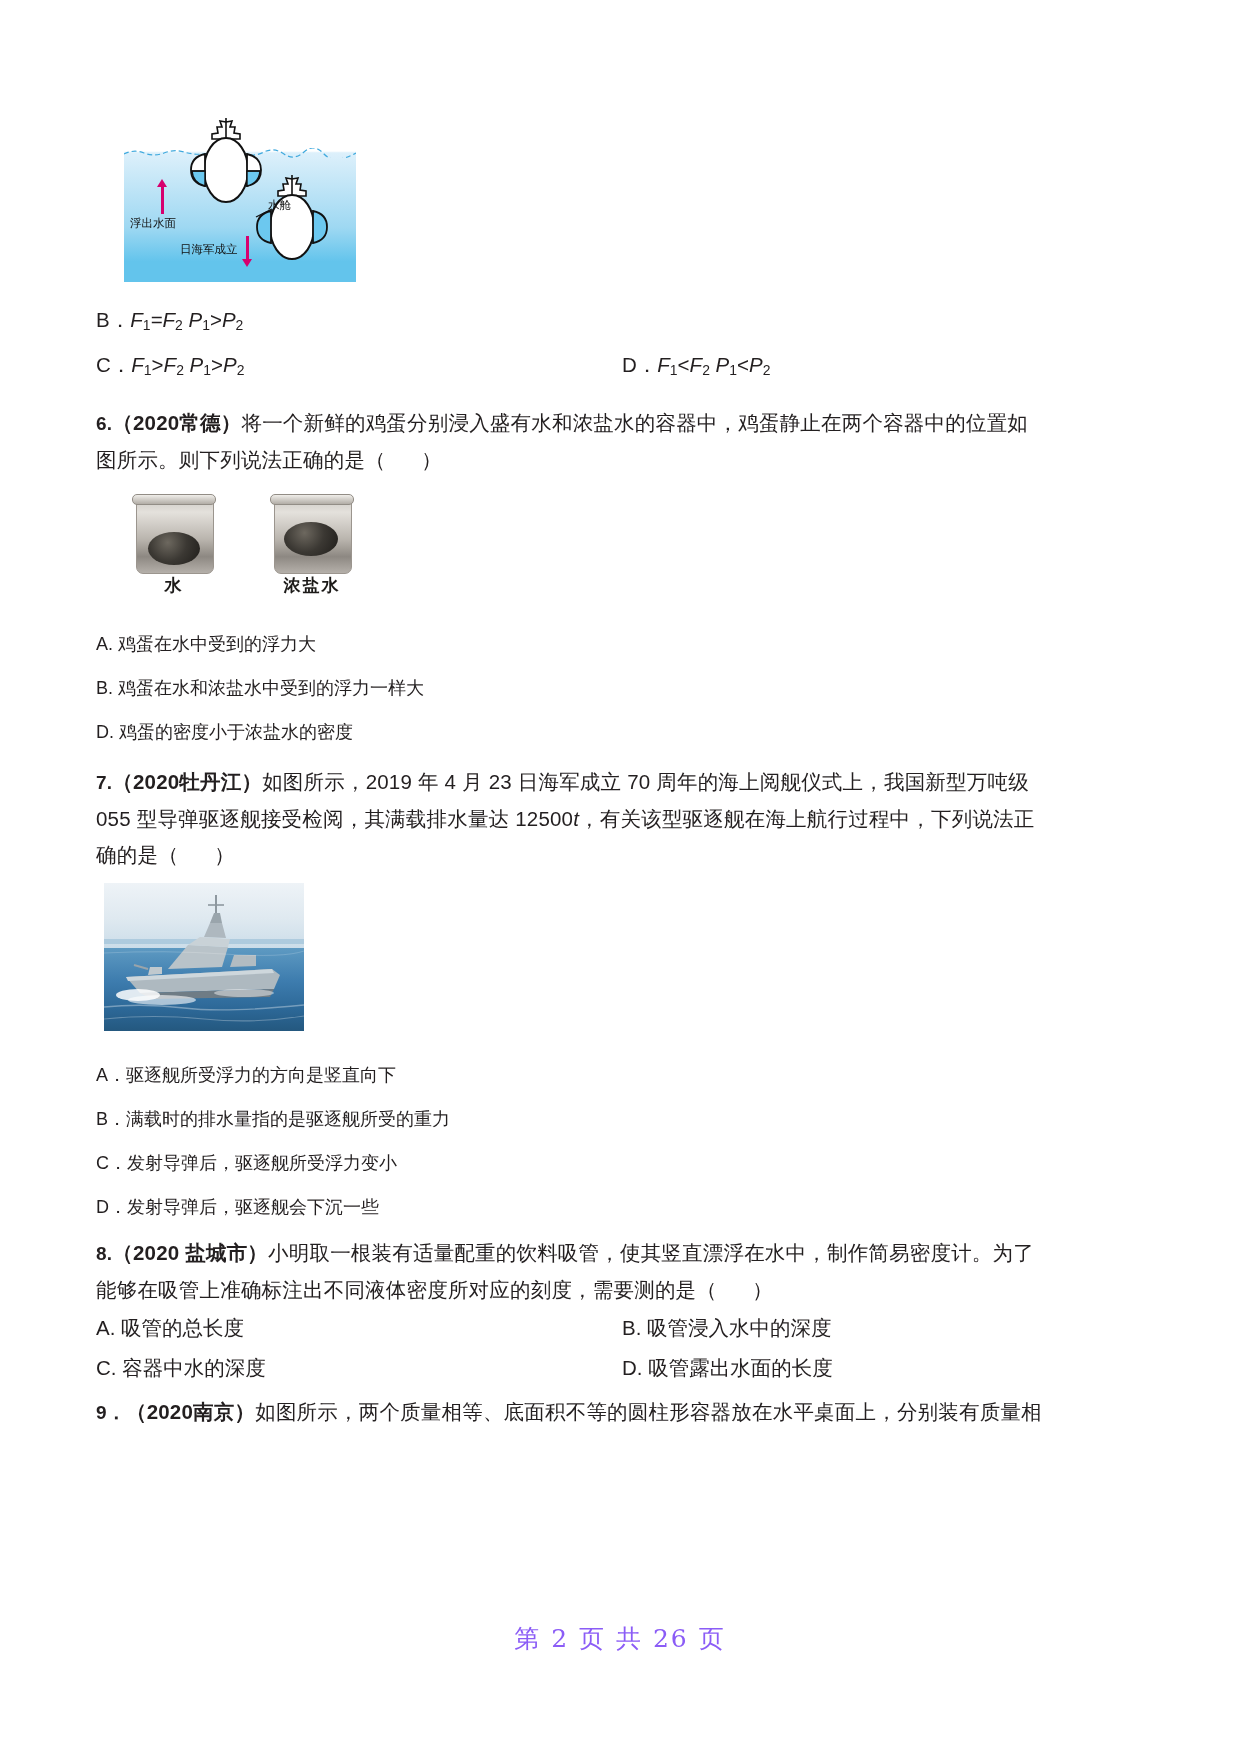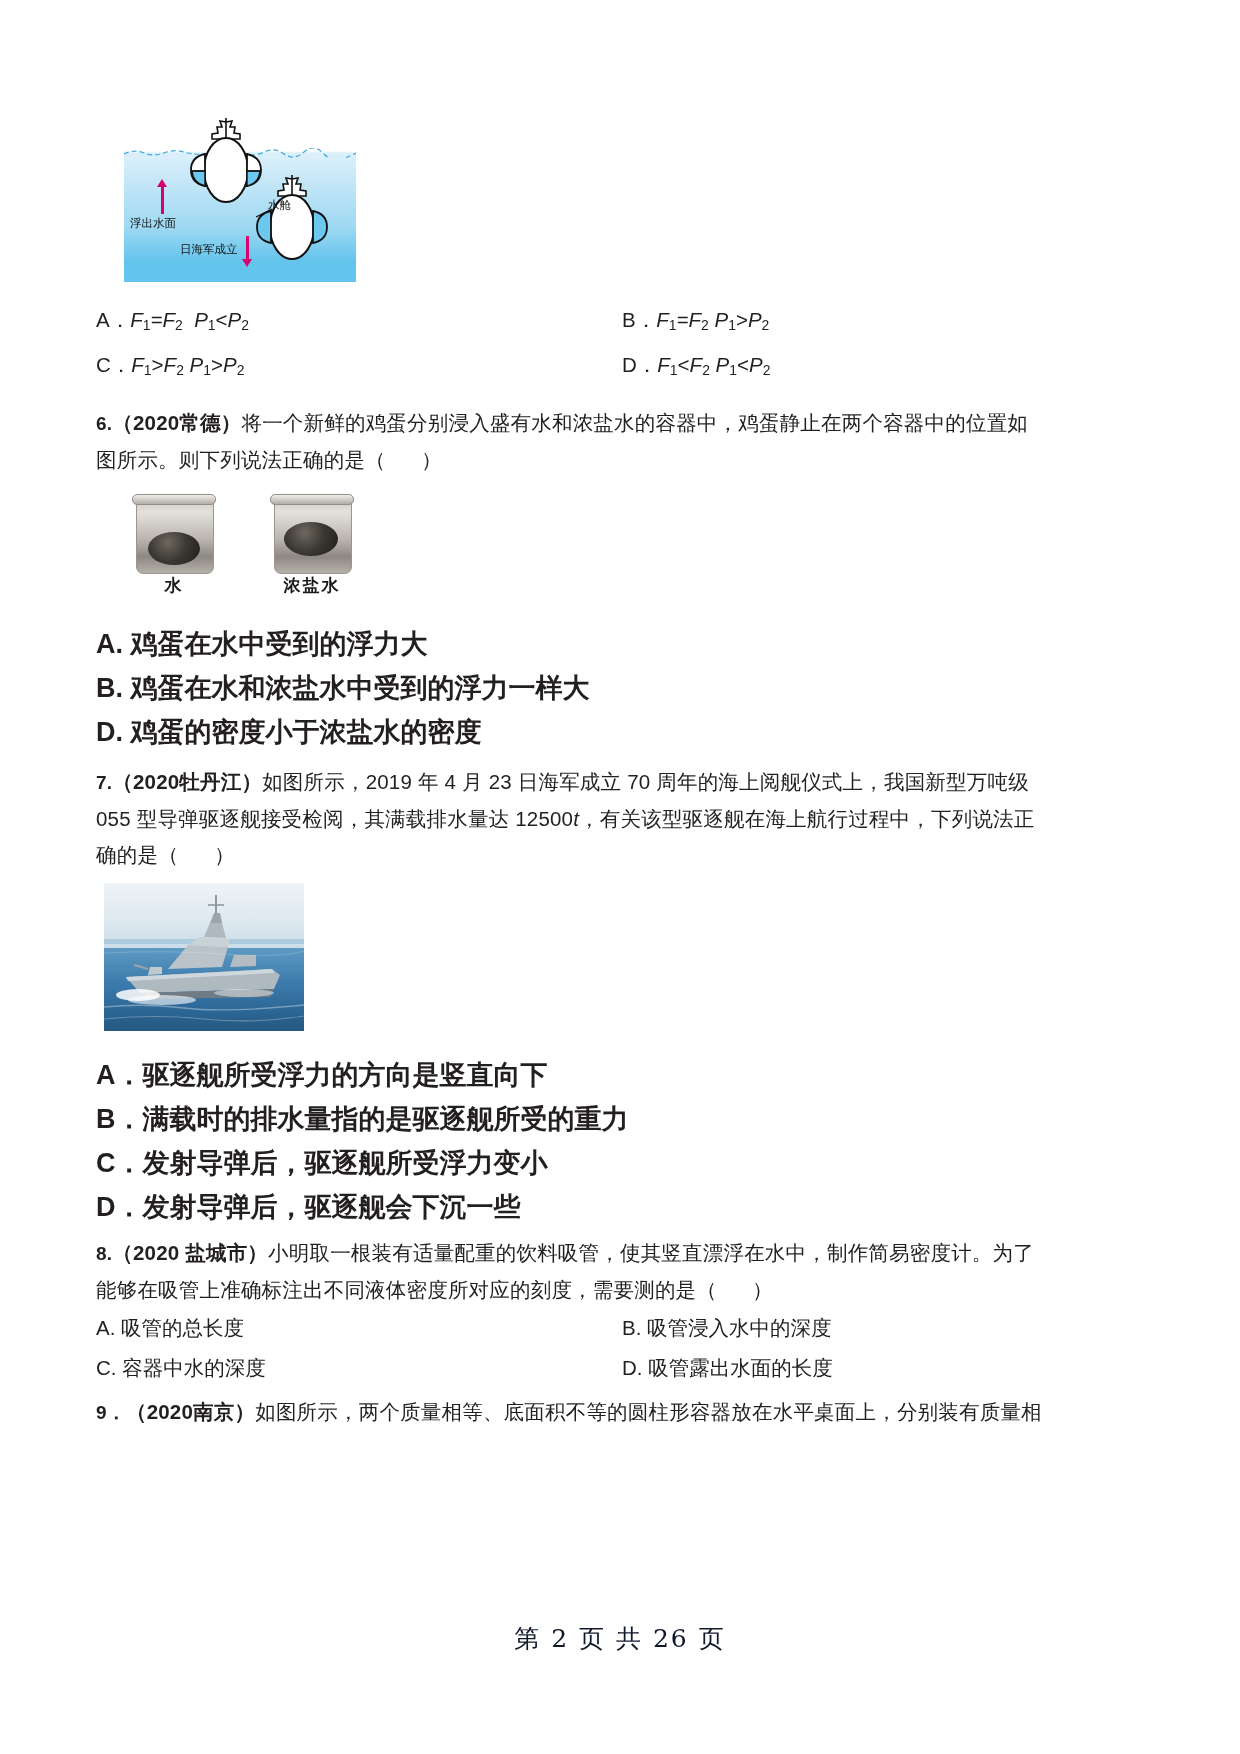--- a/index.html
+++ b/index.html
@@ -43,24 +43,23 @@
   .opt-row {
     display: flex;
     font-size: 20.5px;
     line-height: 40px;
   }
   .opt-row > .opt {
     width: 50%;
     white-space: pre;
   }
   .opt-list .opt-single {
-    font-size: 27px;
+    font-size: 18px;
     line-height: 44px;
     white-space: pre;
-    font-weight: bold;
   }
   .ital { font-style: italic; }
   sub { font-size: .68em; vertical-align: -.25em; }
 
   
   .sp-6  { height: 6px; }
   .sp-10 { height: 10px; }
   .sp-14 { height: 14px; }
   .sp-18 { height: 18px; }
   .sp-22 { height: 22px; }
@@ -177,21 +176,21 @@
   
   .footer {
     position: absolute;
     left: 0;
     top: 1622px;
     width: 1240px;
     text-align: center;
     font-family: "DejaVu Serif", "Liberation Serif", serif;
     font-size: 25px;
     letter-spacing: 2px;
-    color: #0f172a;
+    color: #8b5cf6;
   }
 </style>
 </head>
 <body>
 
 <div class="page">
   <div class="content">
 
     <div class="sp-34"></div>
     <div class="sp-34"></div>
@@ -232,21 +231,20 @@
       </svg>
 
       <div class="sub-lbl" style="left:56px; top:130px;">日海军成立</div>
       <div class="arrow-dn" style="left:122px; top:124px; height:24px;"></div>
     </div>
 
     <div class="sp-18"></div>
 
     <div class="opt-list">
       <div class="opt-row">
-        <div class="opt">A．<span class="ital">F</span><sub>1</sub><span class="ital">=F</span><sub>2</sub>&nbsp; <span class="ital">P</span><sub>1</sub>&lt;<span class="ital">P</span><sub>2</sub></div>
         <div class="opt">B．<span class="ital">F</span><sub>1</sub><span class="ital">=F</span><sub>2</sub> <span class="ital">P</span><sub>1</sub>&gt;<span class="ital">P</span><sub>2</sub></div>
       </div>
       <div class="opt-row">
         <div class="opt">C．<span class="ital">F</span><sub>1</sub>&gt;<span class="ital">F</span><sub>2</sub> <span class="ital">P</span><sub>1</sub>&gt;<span class="ital">P</span><sub>2</sub></div>
         <div class="opt">D．<span class="ital">F</span><sub>1</sub>&lt;<span class="ital">F</span><sub>2</sub> <span class="ital">P</span><sub>1</sub>&lt;<span class="ital">P</span><sub>2</sub></div>
       </div>
     </div>
 
     <div class="sp-14"></div>
 

